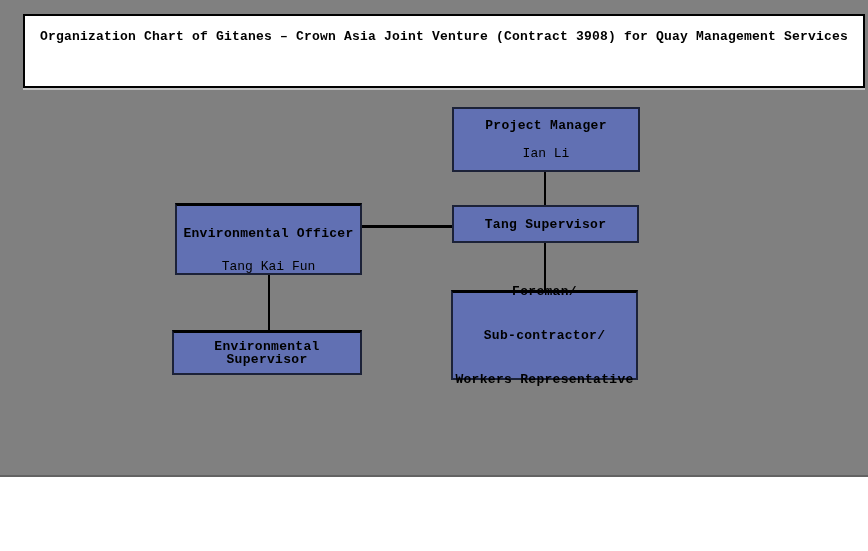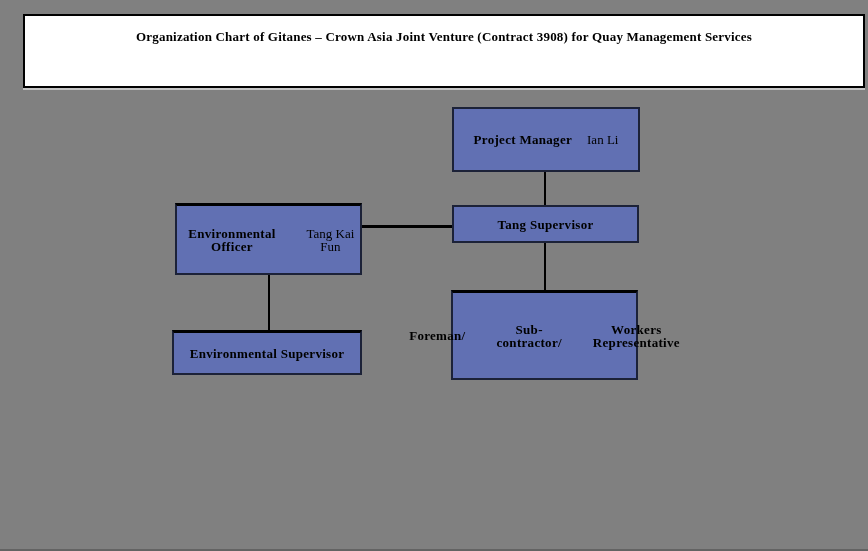--- a/index.html
+++ b/index.html
@@ -1,22 +1,22 @@
 <!DOCTYPE html>
 <html style="--background: #808080; --box-fill: #6170b3; --box-border: #1c2238; --connector: #000000; --title-box-fill: #ffffff; --title-box-border: #000000; --text: #000000;"><head>
 <meta charset="utf-8">
 <style>
   html, body { margin: 0; padding: 0; }
 
   .canvas {
     position: relative;
     width: 868px;
-    height: 551px;
+    height: 477px;
     background: var(--background, #808080);
-    font-family: Liberation Serif, serif;
+    font-family: Liberation Mono, monospace;
     overflow: hidden;
   }
   .canvas::after {
     content: "";
     position: absolute;
     left: 0; right: 0; bottom: 0;
     height: 2px;
     background: #636363;
   }
 
@@ -37,35 +37,35 @@
     letter-spacing: 0.2px;
     color: var(--text, #000000);
   }
 
   .node {
     position: absolute;
     box-sizing: border-box;
     background: var(--box-fill, #6170b3);
     border: 2px solid var(--box-border, #1c2238);
     display: flex;
-    flex-direction: row;
+    flex-direction: column;
     align-items: center;
     justify-content: center;
     text-align: center;
     color: var(--text, #000000);
     font-size: 13px;
     line-height: 13px;
   }
   .node .role { font-weight: bold; letter-spacing: 0.3px; }
   .node .person { font-weight: normal; }
   .thick-top { border-top: 3px solid #000000; }
 
   #node-project-manager        { left: 452px; top: 107px; width: 188px; height: 65px; gap: 15px; }
   #node-quay-supervisor        { left: 452px; top: 205px; width: 187px; height: 38px; }
-  #node-environmental-officer  { left: 175px; top: 203px; width: 187px; height: 72px; gap: 14px; }
+  #node-environmental-officer  { left: 175px; top: 203px; width: 187px; height: 72px; gap: 20px; justify-content: flex-end; }
   #node-environmental-supervisor { left: 172px; top: 330px; width: 190px; height: 45px; }
   #node-foreman                { left: 451px; top: 290px; width: 187px; height: 90px; gap: 31px; }
 
   .connector { position: absolute; background: var(--connector, #000000); }
   #connector-pm-qs  { left: 544px; top: 172px; width: 2px;  height: 33px; }
   #connector-qs-fm  { left: 544px; top: 243px; width: 2px;  height: 47px; }
   #connector-eo-qs  { left: 362px; top: 225px; width: 90px; height: 3px;  }
   #connector-eo-es  { left: 268px; top: 275px; width: 2px;  height: 55px; }
 </style>
 </head>

